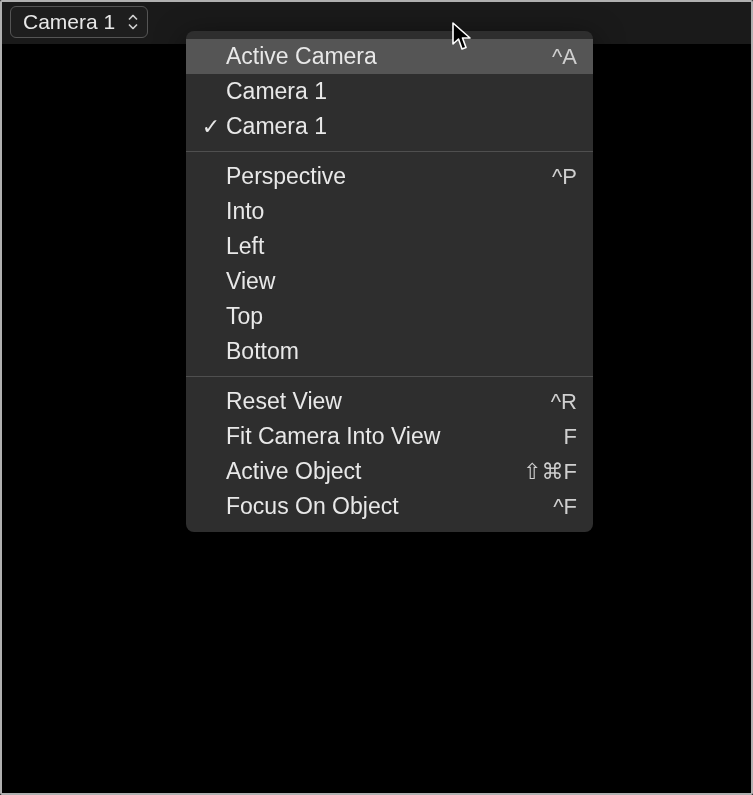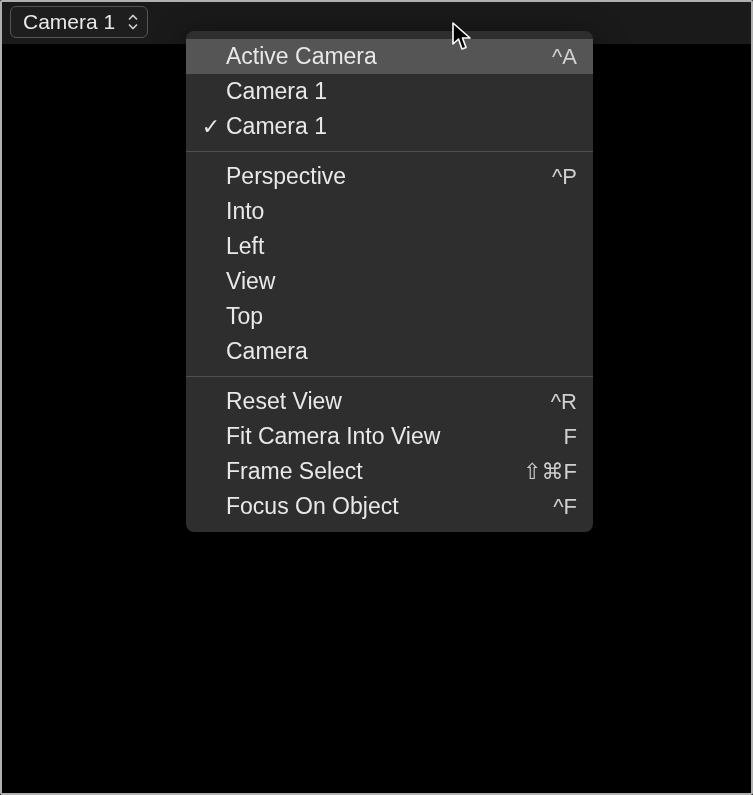--- a/index.html
+++ b/index.html
@@ -195,39 +195,39 @@
         <span class="label-col">View</span>
         <span class="shortcut-col"></span>
       </div>
       <div class="menu-item">
         <span class="check-col"></span>
         <span class="label-col">Top</span>
         <span class="shortcut-col"></span>
       </div>
       <div class="menu-item">
         <span class="check-col"></span>
-        <span class="label-col">Camera</span>
+        <span class="label-col">Bottom</span>
         <span class="shortcut-col"></span>
       </div>
     </div>
     <div class="separator"></div>
     <div class="menu-section">
       <div class="menu-item">
         <span class="check-col"></span>
         <span class="label-col">Reset View</span>
         <span class="shortcut-col"><span class="glyph">^</span><span class="glyph"> R</span></span>
       </div>
       <div class="menu-item">
         <span class="check-col"></span>
         <span class="label-col">Fit Camera Into View</span>
         <span class="shortcut-col"><span class="glyph"> F</span></span>
       </div>
       <div class="menu-item">
         <span class="check-col"></span>
-        <span class="label-col">Frame Select</span>
+        <span class="label-col">Active Object</span>
         <span class="shortcut-col"><span class="glyph">⇧</span><span class="glyph">⌘</span><span class="glyph"> F</span></span>
       </div>
       <div class="menu-item">
         <span class="check-col"></span>
         <span class="label-col">Focus On Object</span>
         <span class="shortcut-col"><span class="glyph">^</span><span class="glyph"> F</span></span>
       </div>
     </div>
   </div>
 

